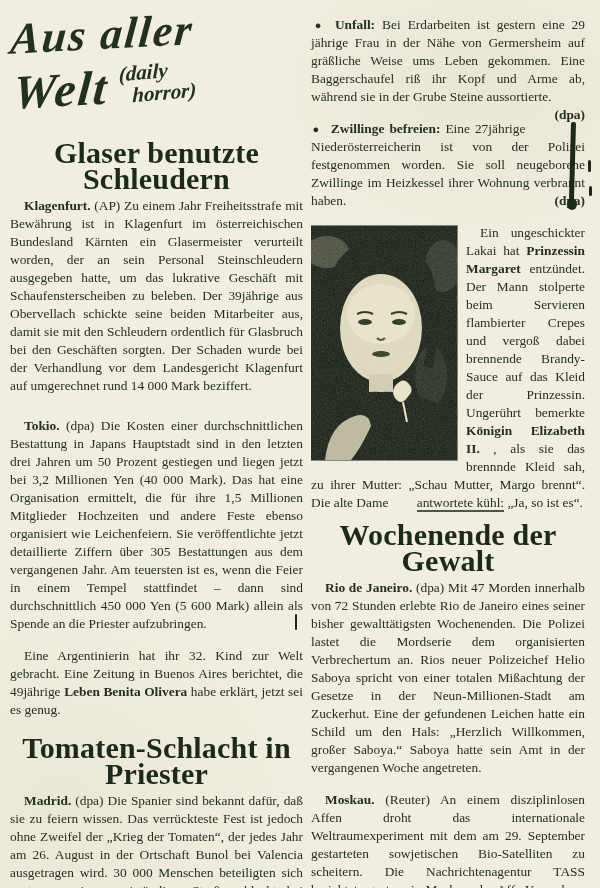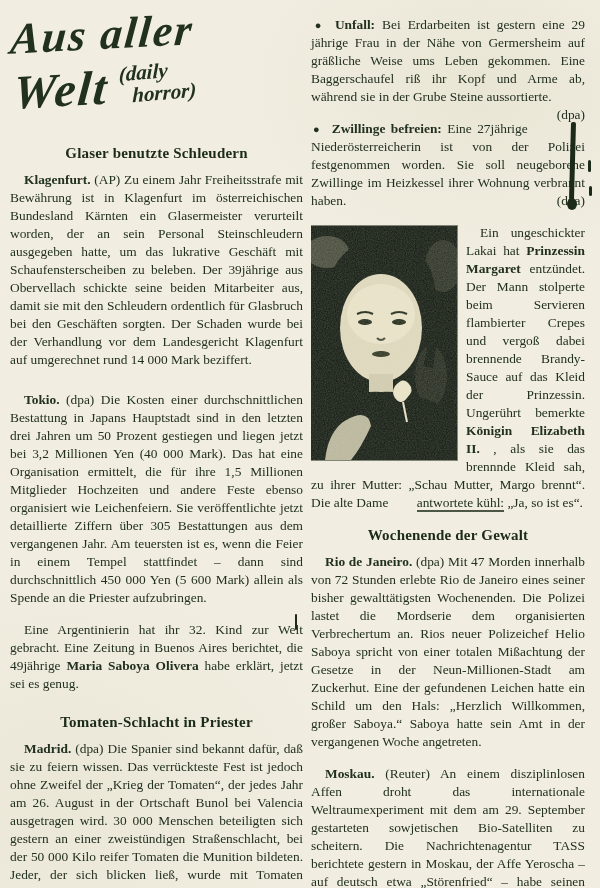--- a/index.html
+++ b/index.html
@@ -19,33 +19,33 @@
   .hand1{font-style:italic;font-weight:bold;font-size:44px;letter-spacing:2px;transform:skewX(-8deg);}
   .handrow{display:flex;align-items:flex-end;gap:10px;}
   .hand2{font-style:italic;font-weight:bold;font-size:48px;letter-spacing:2px;transform:skewX(-8deg);}
   .handnote{font-style:italic;font-weight:bold;font-size:21px;line-height:22px;transform:rotate(-2deg) skewX(-6deg);padding-bottom:8px;}
   .handnote .n2{margin-left:14px;display:block;}
 
   .colL{position:absolute;left:10px;top:140px;width:293px;}
   .colR{position:absolute;left:311px;top:16px;width:274px;}
 
   h2{
-    font-size:15px;line-height:26px;margin:0 0 5px 0;
+    font-size:30px;line-height:26px;margin:0 0 5px 0;
     font-weight:bold;text-align:center;letter-spacing:.2px;
     color:#1c2a19;
   }
   .art{margin-bottom:12px;}
   p.body{
     margin:0;font-size:13.4px;line-height:18px;
     text-align:justify;text-indent:14px;
   }
   p.cont{text-indent:0;}
   .b{font-weight:bold;}
   .u{border-bottom:2px solid rgba(34,48,31,.8);margin-left:25px;}
-  .sign{float:right;font-weight:normal;margin-left:29px;}
+  .sign{float:right;font-weight:bold;margin-left:29px;}
   .brief{margin-bottom:14px;}
   .bullet{font-size:11px;padding-right:10px;}
 
   .photowrap{margin:4px 0 10px 0;overflow:hidden;}
   .photo{
     float:left;width:146px;height:234px;margin:2px 9px 2px 0;
     background:#0d150c;outline:1px solid rgba(20,30,18,.5);
   }
   .photo svg{display:block;width:100%;height:100%;}
 
@@ -78,21 +78,21 @@
     <div class="art">
       <h2>Glaser benutzte Schleudern</h2>
       <p class="body"><span class="b">Klagenfurt.</span><span> (AP) Zu einem Jahr Freiheitsstrafe mit Bewährung ist in Klagenfurt im österreichischen Bundesland Kärnten ein Glasermeister verurteilt worden, der an sein Personal Steinschleudern ausgegeben hatte, um das lukrative Geschäft mit Schaufensterscheiben zu beleben. Der 39jährige aus Obervellach schickte seine beiden Mitarbeiter aus, damit sie mit den Schleudern ordentlich für Glasbruch bei den Geschäften sorgten. Der Schaden wurde bei der Verhandlung vor dem Landesgericht Klagenfurt auf umgerechnet rund 14 000 Mark beziffert.</span></p>
     </div>
 
     <div class="art" style="margin-top:22px;">
       <p class="body"><span class="b">Tokio.</span><span> (dpa) Die Kosten einer durchschnittlichen Bestattung in Japans Hauptstadt sind in den letzten drei Jahren um 50 Prozent gestiegen und liegen jetzt bei 3,2 Millionen Yen (40 000 Mark). Das hat eine Organisation ermittelt, die für ihre 1,5 Millionen Mitglieder Hochzeiten und andere Feste ebenso organisiert wie Leichenfeiern. Sie veröffentlichte jetzt detaillierte Ziffern über 305 Bestattungen aus dem vergangenen Jahr. Am teuersten ist es, wenn die Feier in einem Tempel stattfindet – dann sind durchschnittlich 450 000 Yen (5 600 Mark) allein als Spende an die Priester aufzubringen.</span></p>
     </div>
 
     <div class="art" style="margin-top:14px;">
-      <p class="body"><span>Eine Argentinierin hat ihr 32. Kind zur Welt gebracht. Eine Zeitung in Buenos Aires berichtet, die 49jährige </span><span class="b">Maria Saboya Olivera</span><span> habe erklärt, jetzt sei es genug.</span></p>
+      <p class="body"><span>Eine Argentinierin hat ihr 32. Kind zur Welt gebracht. Eine Zeitung in Buenos Aires berichtet, die 49jährige </span><span class="b">Leben Benita Olivera</span><span> habe erklärt, jetzt sei es genug.</span></p>
     </div>
 
     <div class="art" style="margin-top:16px;">
       <h2>Tomaten-Schlacht in Priester</h2>
       <p class="body"><span class="b">Madrid.</span><span> (dpa) Die Spanier sind bekannt dafür, daß sie zu feiern wissen. Das verrückteste Fest ist jedoch ohne Zweifel der „Krieg der Tomaten“, der jedes Jahr am 26. August in der Ortschaft Bunol bei Valencia ausgetragen wird. 30 000 Menschen beteiligten sich gestern an einer zweistündigen Straßenschlacht, bei der 50 000 Kilo reifer Tomaten die Munition bildeten. Jeder, der sich blicken ließ, wurde mit Tomaten beworfen, die zuvor im Zentrum abgeladen wurden. Die Teilnehmer trugen vorwiegend weiße Kleidung, damit man die „Treffer“ besser sah.</span></p>
     </div>
 
   </div>
 
   <div class="colR">

